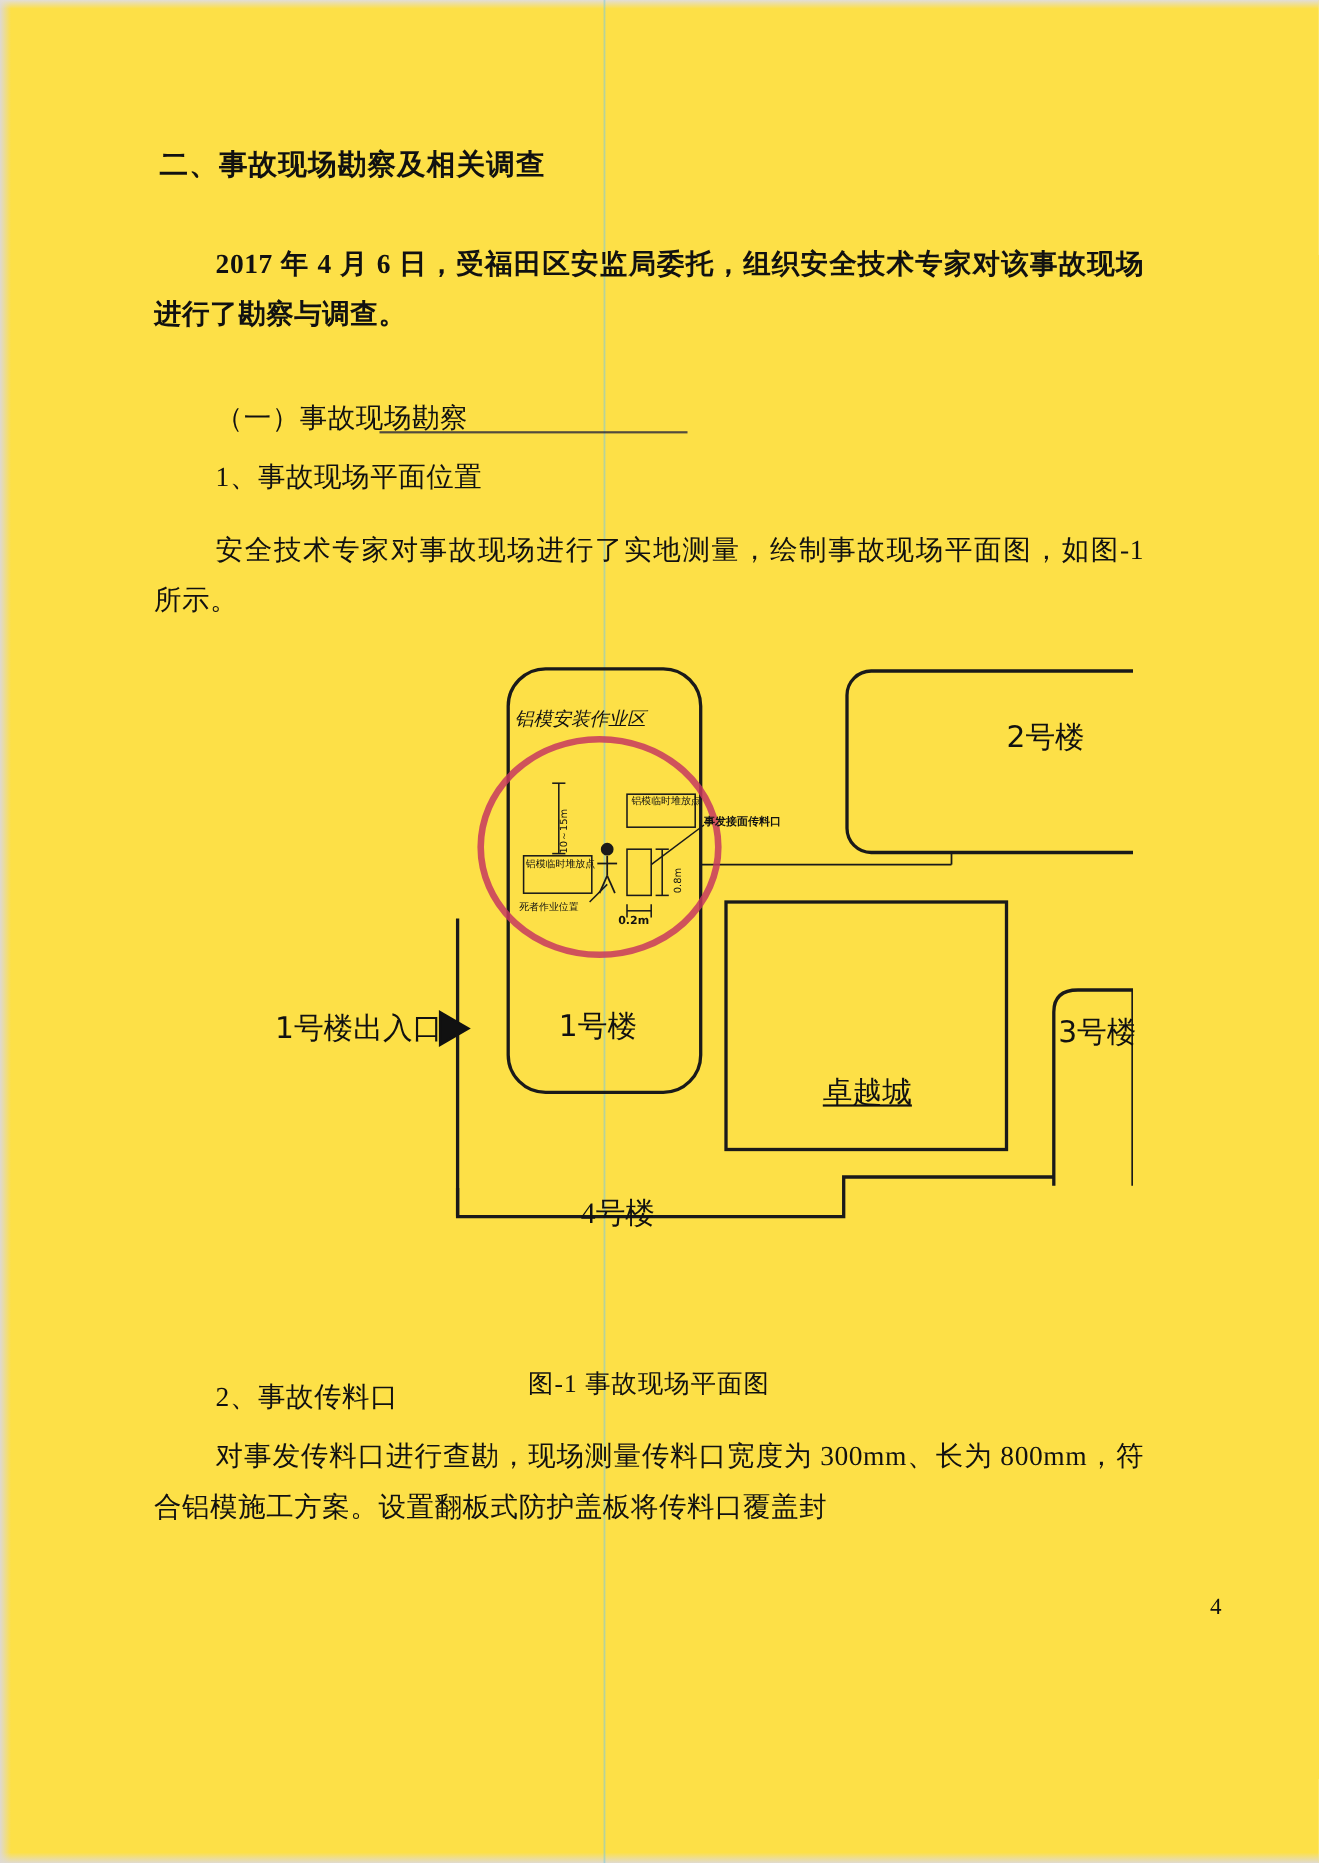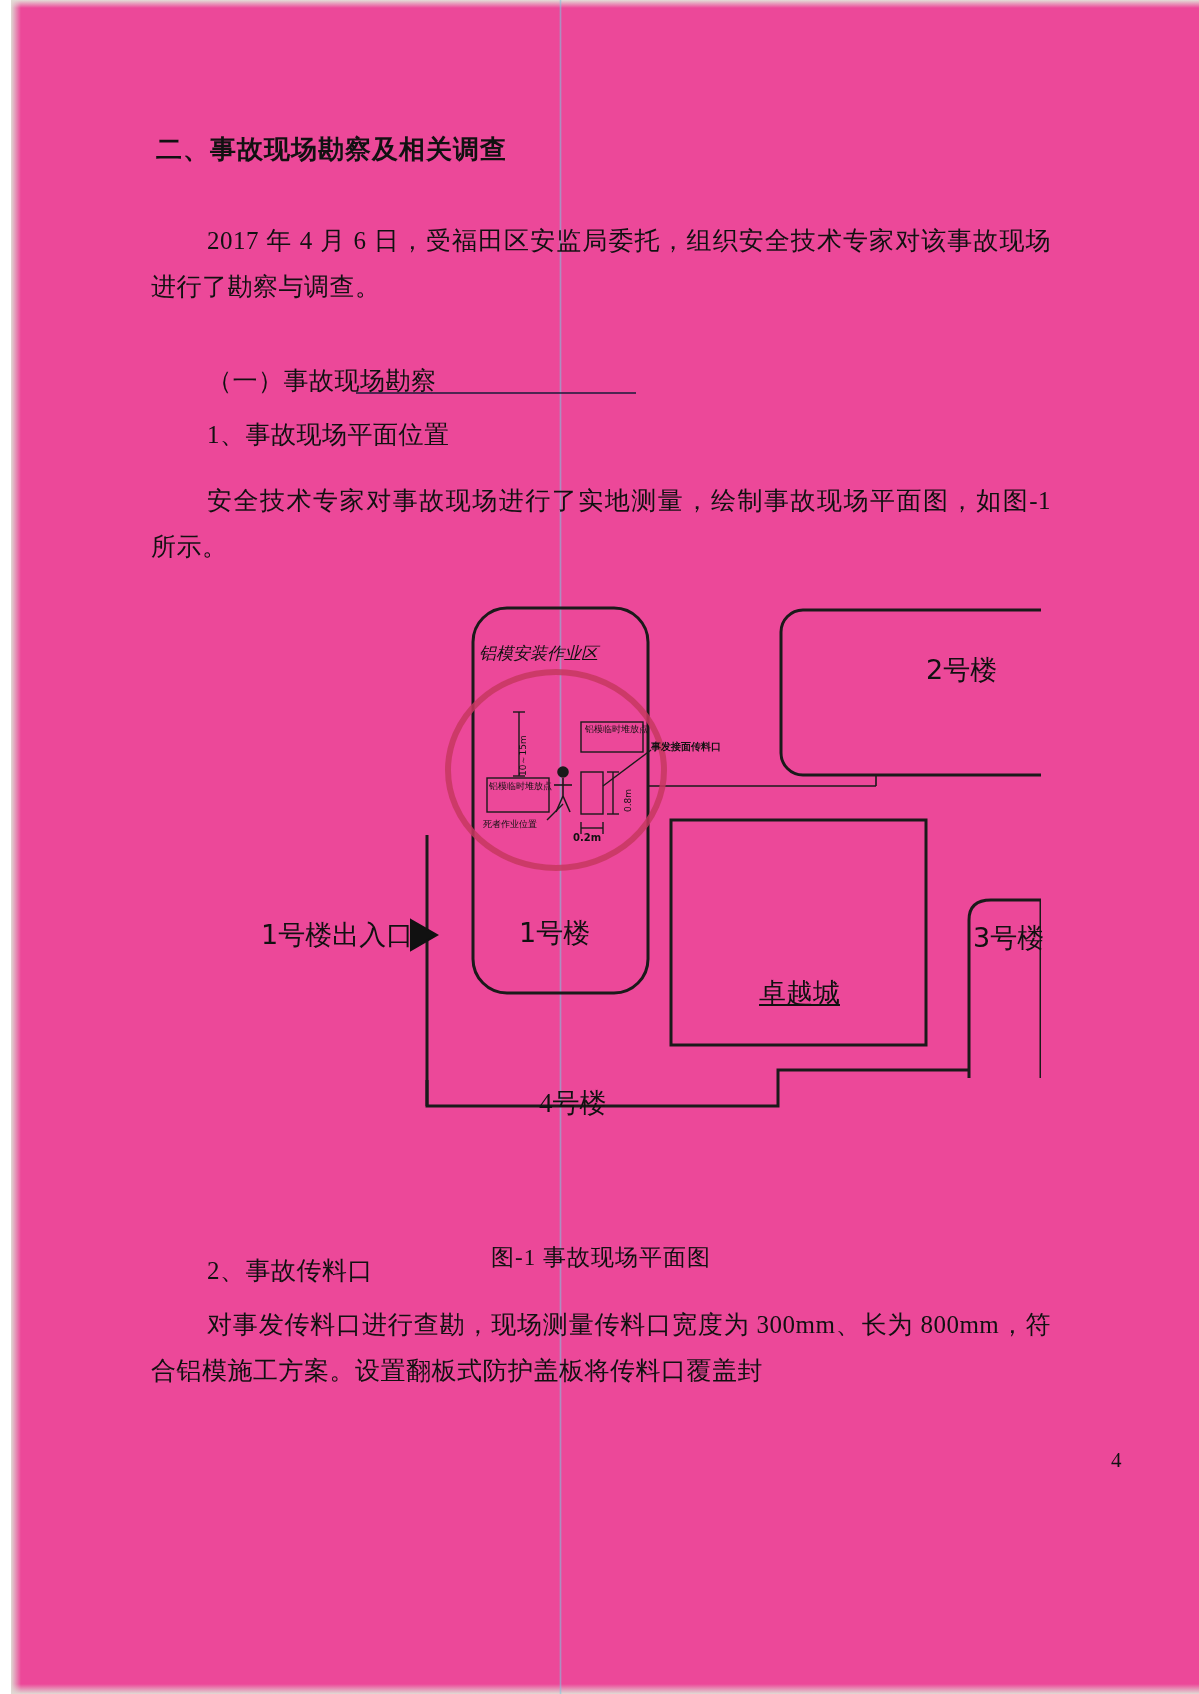--- a/index.html
+++ b/index.html
@@ -6,22 +6,21 @@
   body{
     width:1199px;height:1694px;
     background:#ffffff;
     font-family:"Liberation Serif","DejaVu Serif",serif;
     color:#111;
     position:relative;
     overflow:hidden;
   }
   .page{
     position:absolute;inset:0;
-    background:#ec4899;
-    margin-left:11px;
+    background:#fde047;
   }
   
   .fold{
     position:absolute;top:0;bottom:0;left:548px;width:3px;
     background:linear-gradient(to right,rgba(150,220,235,0),rgba(120,200,225,.55),rgba(150,220,235,0));
   }
   .scan-edge-l{position:absolute;top:0;bottom:0;left:0;width:10px;background:linear-gradient(to right,#ded9d2,rgba(255,255,255,0));}
   .scan-edge-t{position:absolute;left:0;right:0;top:0;height:8px;background:linear-gradient(to bottom,#e3ded7,rgba(255,255,255,0));}
   .scan-edge-b{position:absolute;left:0;right:0;bottom:0;height:10px;background:linear-gradient(to top,#e0dbd4,rgba(255,255,255,0));}
 
@@ -29,21 +28,21 @@
 
   h2.heading{
     font-family:"DejaVu Sans","Liberation Sans",sans-serif;
     font-size:26px;font-weight:bold;margin:0;
     position:absolute;left:5px;top:132px;letter-spacing:1px;
   }
   p.para{
     font-size:25px;line-height:46px;margin:0;text-align:justify;
     letter-spacing:.5px;
   }
-  .p1{position:absolute;left:0;top:218px;width:900px;text-indent:56px;}
+  .p1{position:absolute;left:0;top:218px;width:900px;text-indent:56px;font-weight:bold;}
   .p2{position:absolute;left:0;top:358px;width:900px;text-indent:56px;}
   .p3{position:absolute;left:0;top:412px;width:900px;text-indent:56px;}
   .p4{position:absolute;left:0;top:478px;width:900px;text-indent:56px;}
   .p5{position:absolute;left:0;top:1248px;width:900px;text-indent:56px;}
   .p6{position:absolute;left:0;top:1302px;width:900px;text-indent:56px;}
   .caption{
     position:absolute;left:0;top:1242px;width:900px;text-align:center;
     font-size:23px;letter-spacing:1px;
   }
   .pagenum{

